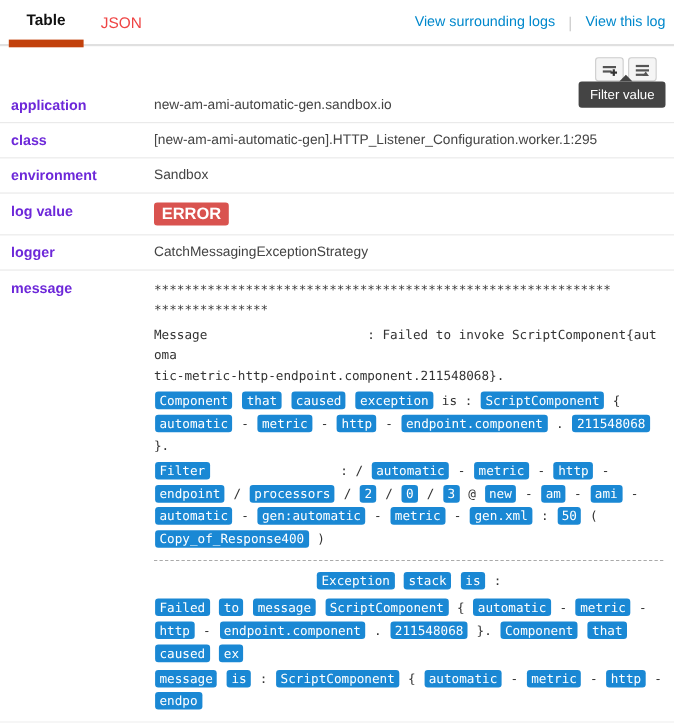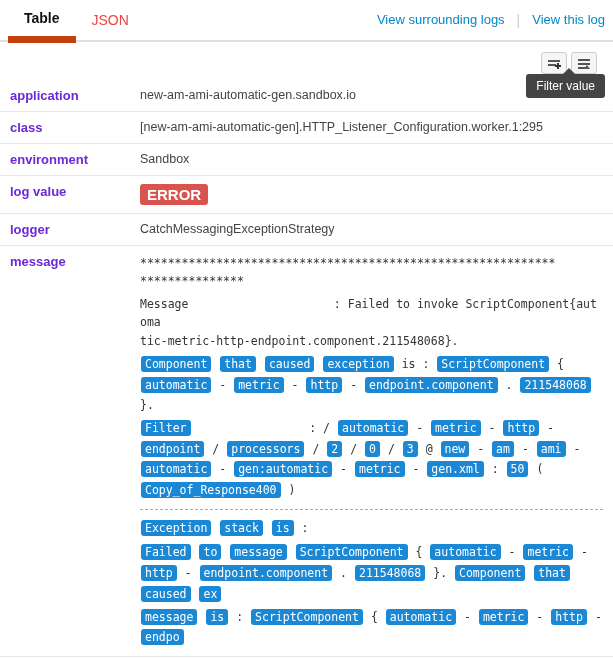--- a/index.html
+++ b/index.html
@@ -294,21 +294,21 @@
             <span class="token">gen.xml</span>
             <span class="message-text">:</span>
             <span class="token">50</span>
             <span class="message-text">(</span>
             <span class="token">Copy_of_Response400</span>
             <span class="message-text">)</span>
           </div>
 
           <hr class="divider-line">
 
-          <div class="token-group" style="margin-top:4px;">
+          <div class="token-group" style="margin-top:4px;text-align:center;">
             <span class="token">Exception</span>
             <span class="token">stack</span>
             <span class="token">is</span>
             <span class="message-text">:</span>
           </div>
 
           <div class="token-group" style="margin-top:4px;">
             <span class="token">Failed</span>
             <span class="token">to</span>
             <span class="token">message</span>

